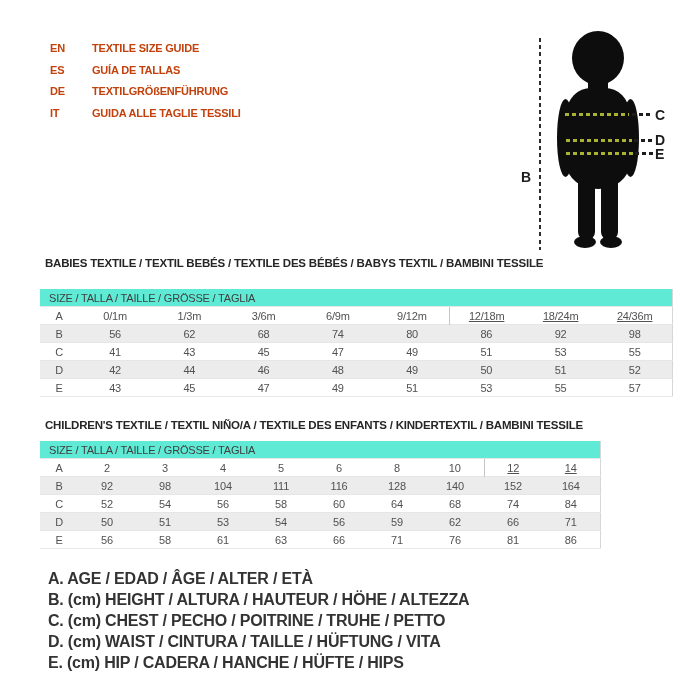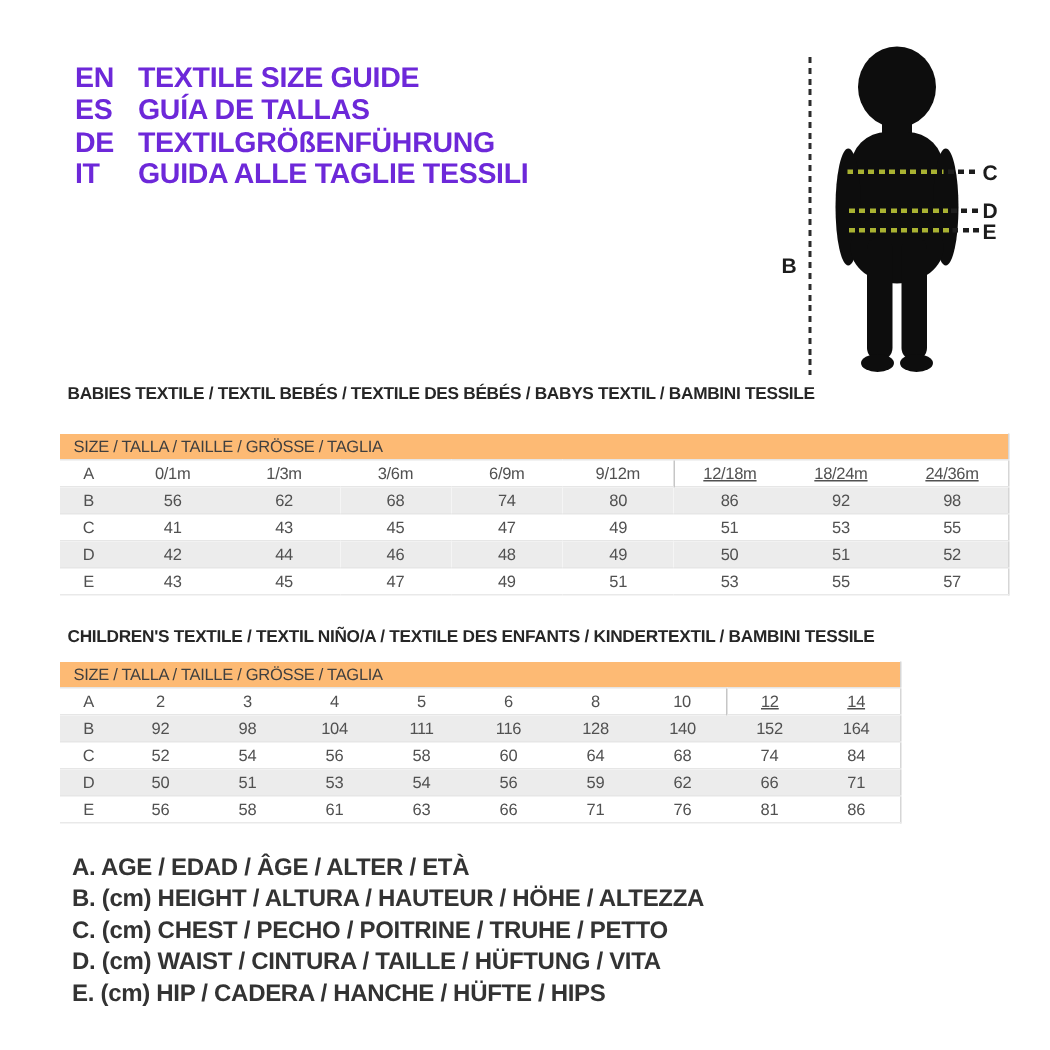--- a/index.html
+++ b/index.html
@@ -2,37 +2,37 @@
 <html><head>
 <meta charset="utf-8">
 <style>
   html,body{margin:0;padding:0;background:#ffffff;}
   .canvas{
     position:relative;width:700px;height:700px;background:#ffffff;overflow:hidden;
     font-family:"Liberation Sans","DejaVu Sans",sans-serif;color:#2b2b2b;
   }
   
   .lang-block{position:absolute;left:50px;top:42px;}
-  .lang-row{display:flex;height:21.5px;align-items:center;font-size:19px;font-weight:700;letter-spacing:-0.2px;color:#6d28d9;}
+  .lang-row{display:flex;height:21.5px;font-size:11px;font-weight:700;letter-spacing:-0.2px;color:#c2410c;}
   .lang-code{width:42px;flex:none;}
   
   .figure{position:absolute;left:510px;top:26px;width:186px;height:236px;}
   .figure svg{position:absolute;left:42px;top:4px;}
   .vdash{position:absolute;left:29px;top:12px;width:2px;height:212px;
     background:repeating-linear-gradient(180deg,#2c2c2c 0 4px,transparent 4px 7.2px);}
   .hdash{position:absolute;height:3px;}
   .hdash.on{background:repeating-linear-gradient(90deg,#a9b232 0 4px,transparent 4px 7px);}
   .hdash.off{background:repeating-linear-gradient(90deg,#1d1d1d 0 4px,transparent 4px 7px);}
   .fig-label{position:absolute;font-size:14px;font-weight:700;color:#1c1c1c;line-height:14px;}
   
   .tbl-title{position:absolute;font-size:11.5px;font-weight:700;letter-spacing:-0.2px;color:#262626;white-space:nowrap;}
   .tbl-wrap{position:absolute;}
   table.size-table{border-collapse:collapse;table-layout:fixed;border-right:1px solid #d6d6d6;border-bottom:1px solid #e9e9e9;}
   table.size-table td{font-size:11px;text-align:center;padding:2.5px 0;color:#515151;letter-spacing:-0.2px;overflow:hidden;white-space:nowrap;}
-  tr.size-head td{background:#fdba74;text-align:left;padding:2px 0 2px 9px;color:#3f3f3f;font-size:11px;height:13px;}
+  tr.size-head td{background:#5eead4;text-align:left;padding:2px 0 2px 9px;color:#3f3f3f;font-size:11px;height:13px;}
   td.rowlabel{text-align:left;padding-left:9px;color:#454545;}
   tr.data td{border-top:1px solid #e6e6e6;}
   tr.stripe td{background:#ececec;}
   td.hl{border-top:1px solid #c6c6c6;text-decoration:underline;}
   td.hl-l{border-left:1px solid #c6c6c6;}
   
   .legend{position:absolute;left:48px;top:568px;}
   .legend-row{height:21px;font-size:16px;font-weight:700;letter-spacing:-0.2px;color:#333;display:flex;align-items:center;}
 </style>
 </head>

